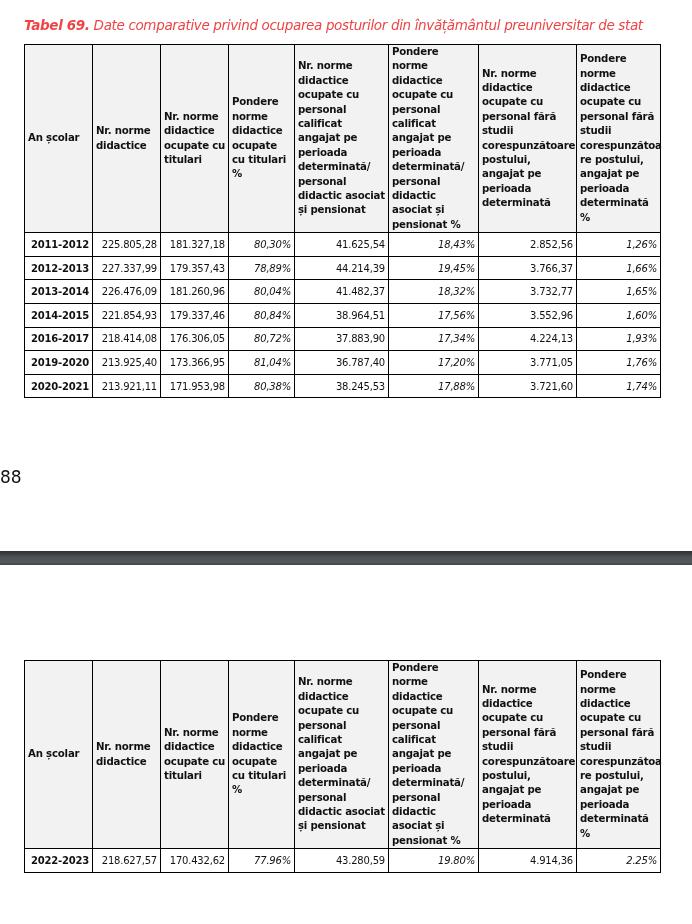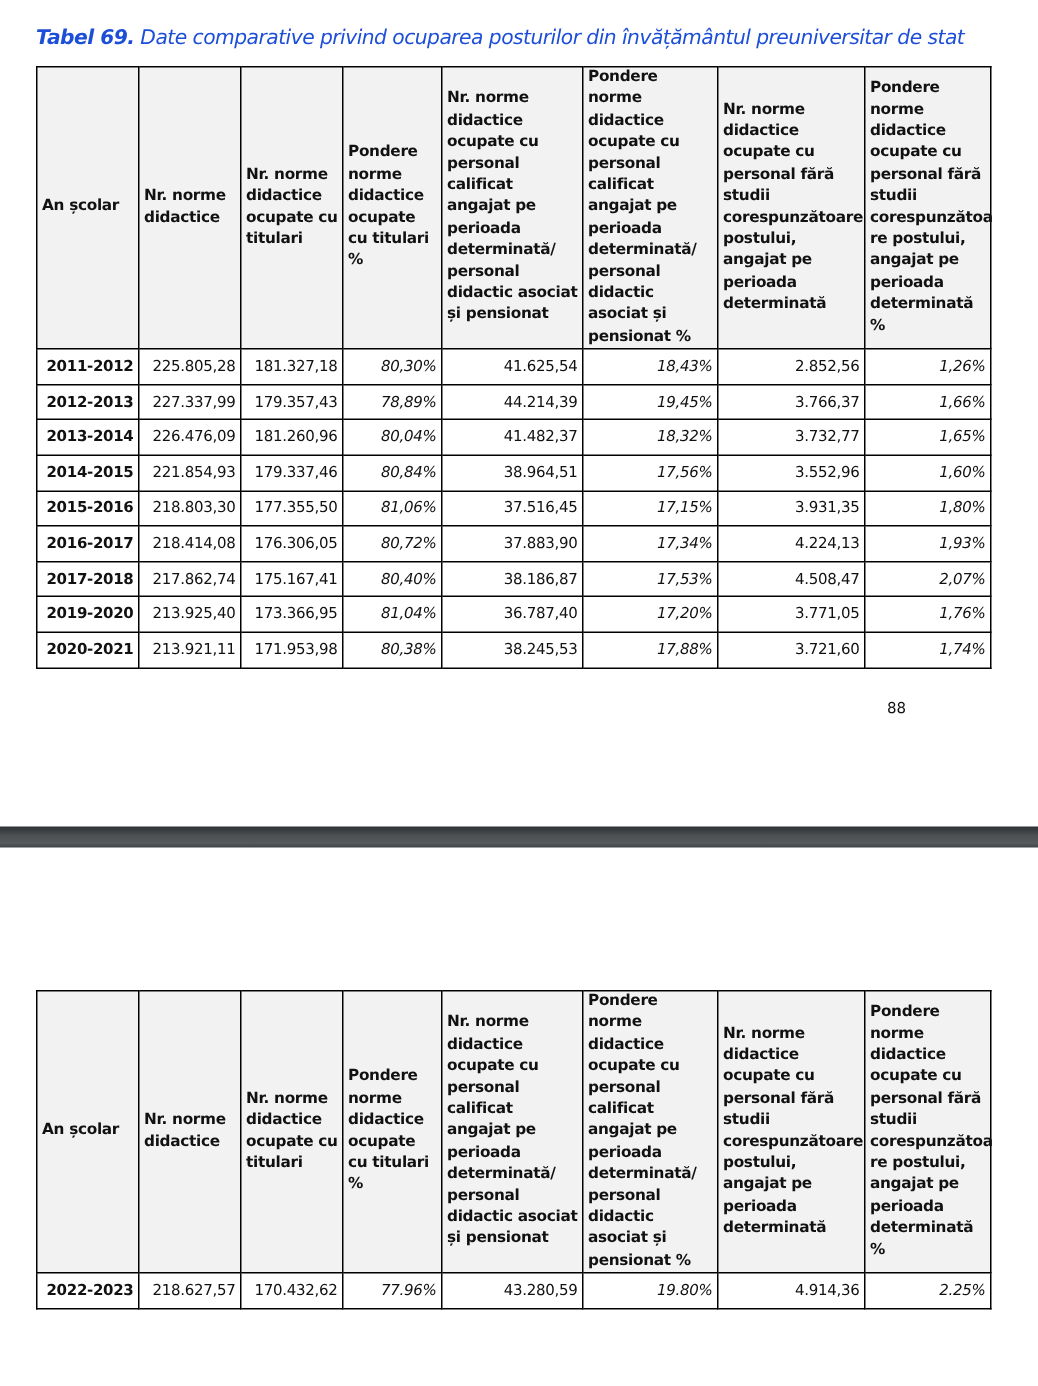--- a/index.html
+++ b/index.html
@@ -2,21 +2,21 @@
 <html><head>
 <meta charset="utf-8">
 <style>
   html, body { margin: 0; padding: 0; }
   body {
     width: 692px; height: 924px; position: relative; overflow: hidden;
     background: #ffffff; font-family: "DejaVu Sans", sans-serif; color: #111;
   }
   .title {
     position: absolute; left: 24px; top: 17px; margin: 0;
-    font-size: 13.5px; font-style: italic; font-weight: normal; color: #1d4ed8;
+    font-size: 13.5px; font-style: italic; font-weight: normal; color: #ef4444;
     white-space: nowrap; letter-spacing: -0.35px;
   }
   .title b { font-weight: bold; }
   table.data {
     position: absolute; left: 24px; border-collapse: collapse;
     table-layout: fixed; width: 636px;
   }
   table.data th, table.data td { border: 1px solid #000; }
   table.data th {
     background: #f2f2f2; font-weight: bold; font-size: 10.2px; line-height: 14.4px;
@@ -29,22 +29,22 @@
   }
   table.data td.year { font-weight: bold; text-align: right; }
   table.data td.pct { font-style: italic; text-align: right; }
   #t1 { top: 44px; }
   #t1 thead tr { height: 166px; }
   #t1 tbody tr { height: 23.6px; }
   #t2 { top: 660px; }
   #t2 thead tr { height: 166px; }
   #t2 tbody tr { height: 24px; }
   .page-number {
-    position: absolute; left: 0; width: 604px; top: 467px; text-align: right;
-    font-size: 10px; color: #111;
+    position: absolute; left: 0; width: 604px; top: 467px; text-align: left;
+    font-size: 17px; color: #111;
   }
   .page-divider {
     position: absolute; left: 0; top: 551px; width: 692px; height: 14px;
     background: linear-gradient(#2e3133, #4d5154 45%, #55595c 80%, #3f4245);
   }
   .source {
     position: absolute; left: 22px; top: 928px; font-size: 11px; font-style: italic;
     color: #111;
   }
   col.c0 { width: 68px; } col.c1 { width: 68px; } col.c2 { width: 68px; }
@@ -114,48 +114,28 @@
         <td class="year">2014-2015</td>
         <td>221.854,93</td>
         <td>179.337,46</td>
         <td class="pct">80,84%</td>
         <td>38.964,51</td>
         <td class="pct">17,56%</td>
         <td>3.552,96</td>
         <td class="pct">1,60%</td>
       </tr>
       <tr>
-        <td class="year">2015-2016</td>
-        <td>218.803,30</td>
-        <td>177.355,50</td>
-        <td class="pct">81,06%</td>
-        <td>37.516,45</td>
-        <td class="pct">17,15%</td>
-        <td>3.931,35</td>
-        <td class="pct">1,80%</td>
-      </tr>
-      <tr>
         <td class="year">2016-2017</td>
         <td>218.414,08</td>
         <td>176.306,05</td>
         <td class="pct">80,72%</td>
         <td>37.883,90</td>
         <td class="pct">17,34%</td>
         <td>4.224,13</td>
         <td class="pct">1,93%</td>
-      </tr>
-      <tr>
-        <td class="year">2017-2018</td>
-        <td>217.862,74</td>
-        <td>175.167,41</td>
-        <td class="pct">80,40%</td>
-        <td>38.186,87</td>
-        <td class="pct">17,53%</td>
-        <td>4.508,47</td>
-        <td class="pct">2,07%</td>
       </tr>
       <tr>
         <td class="year">2019-2020</td>
         <td>213.925,40</td>
         <td>173.366,95</td>
         <td class="pct">81,04%</td>
         <td>36.787,40</td>
         <td class="pct">17,20%</td>
         <td>3.771,05</td>
         <td class="pct">1,76%</td>

